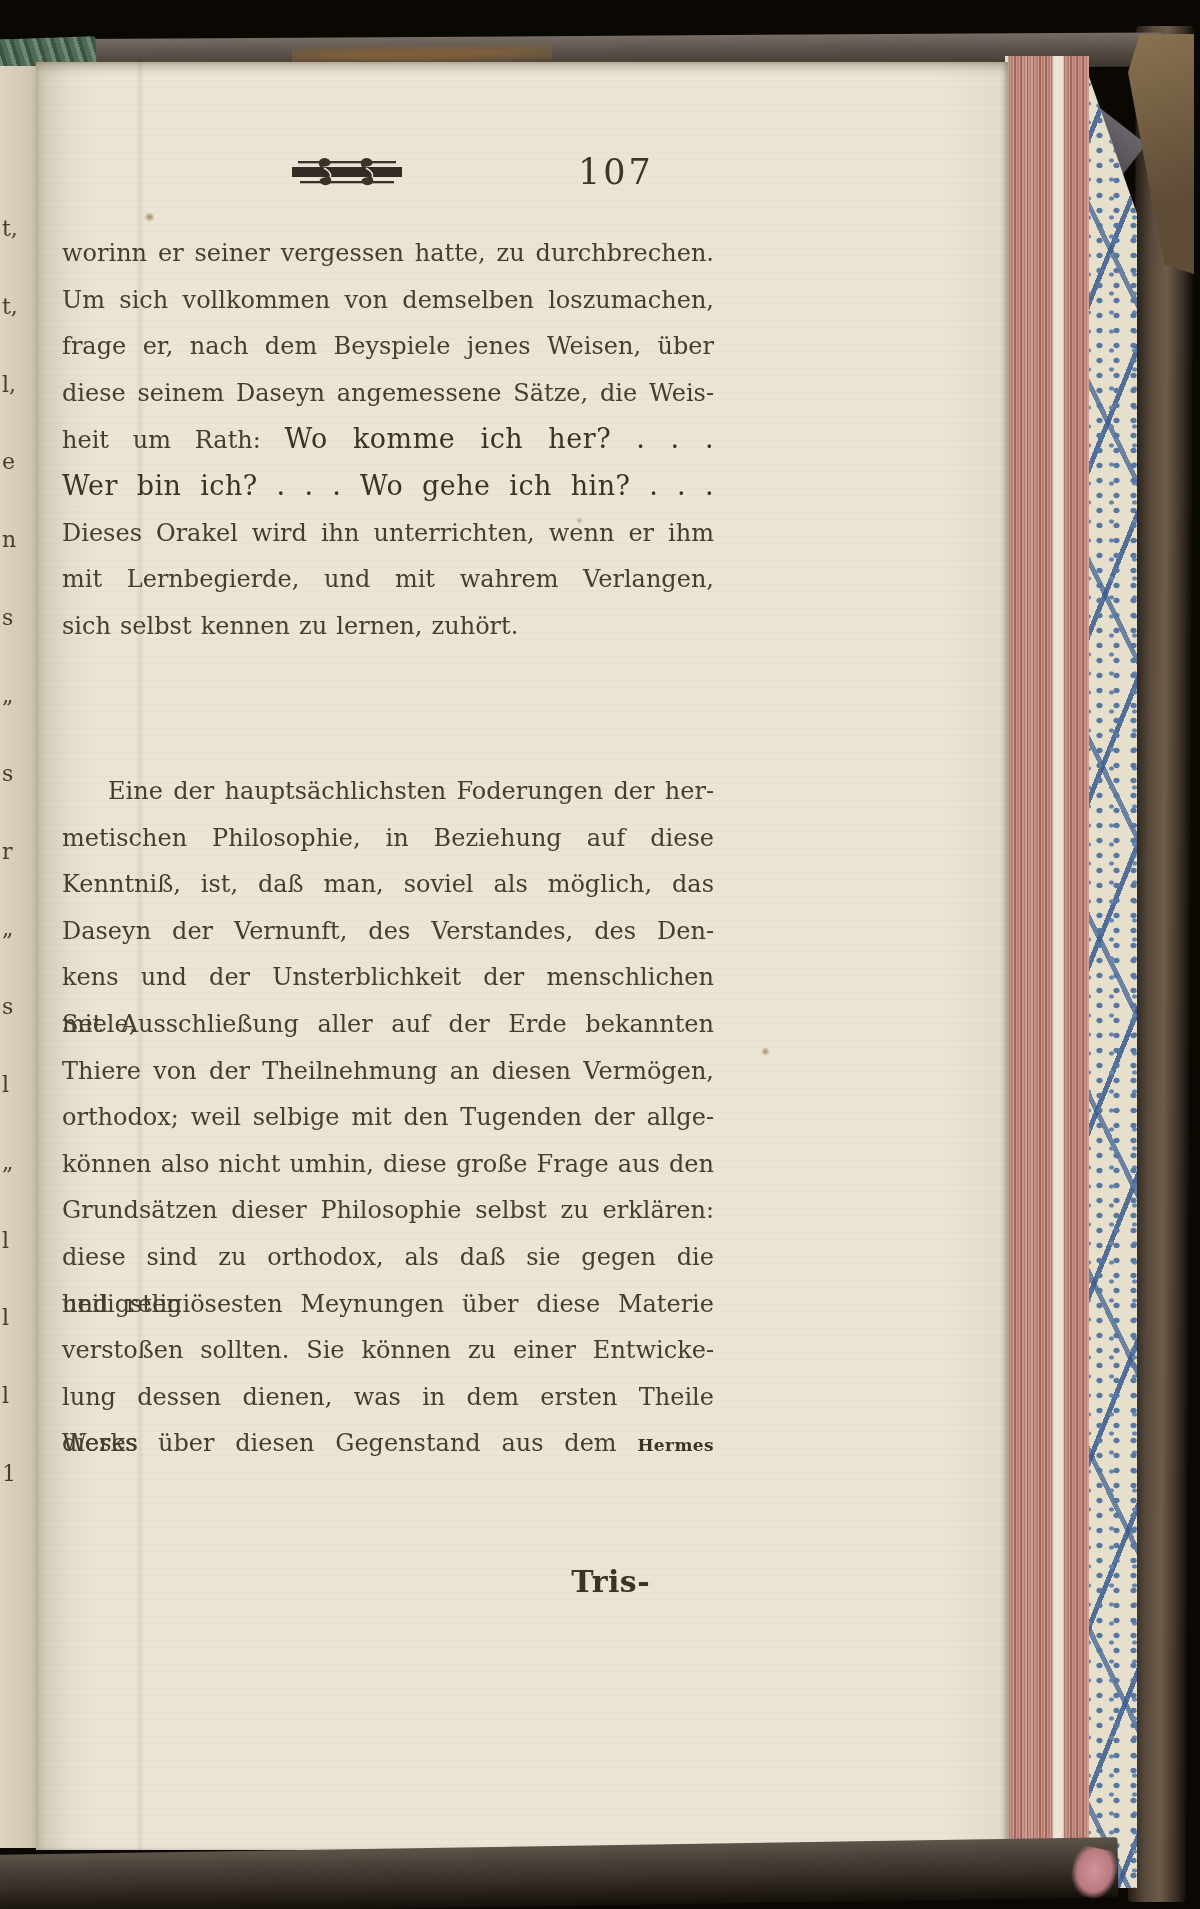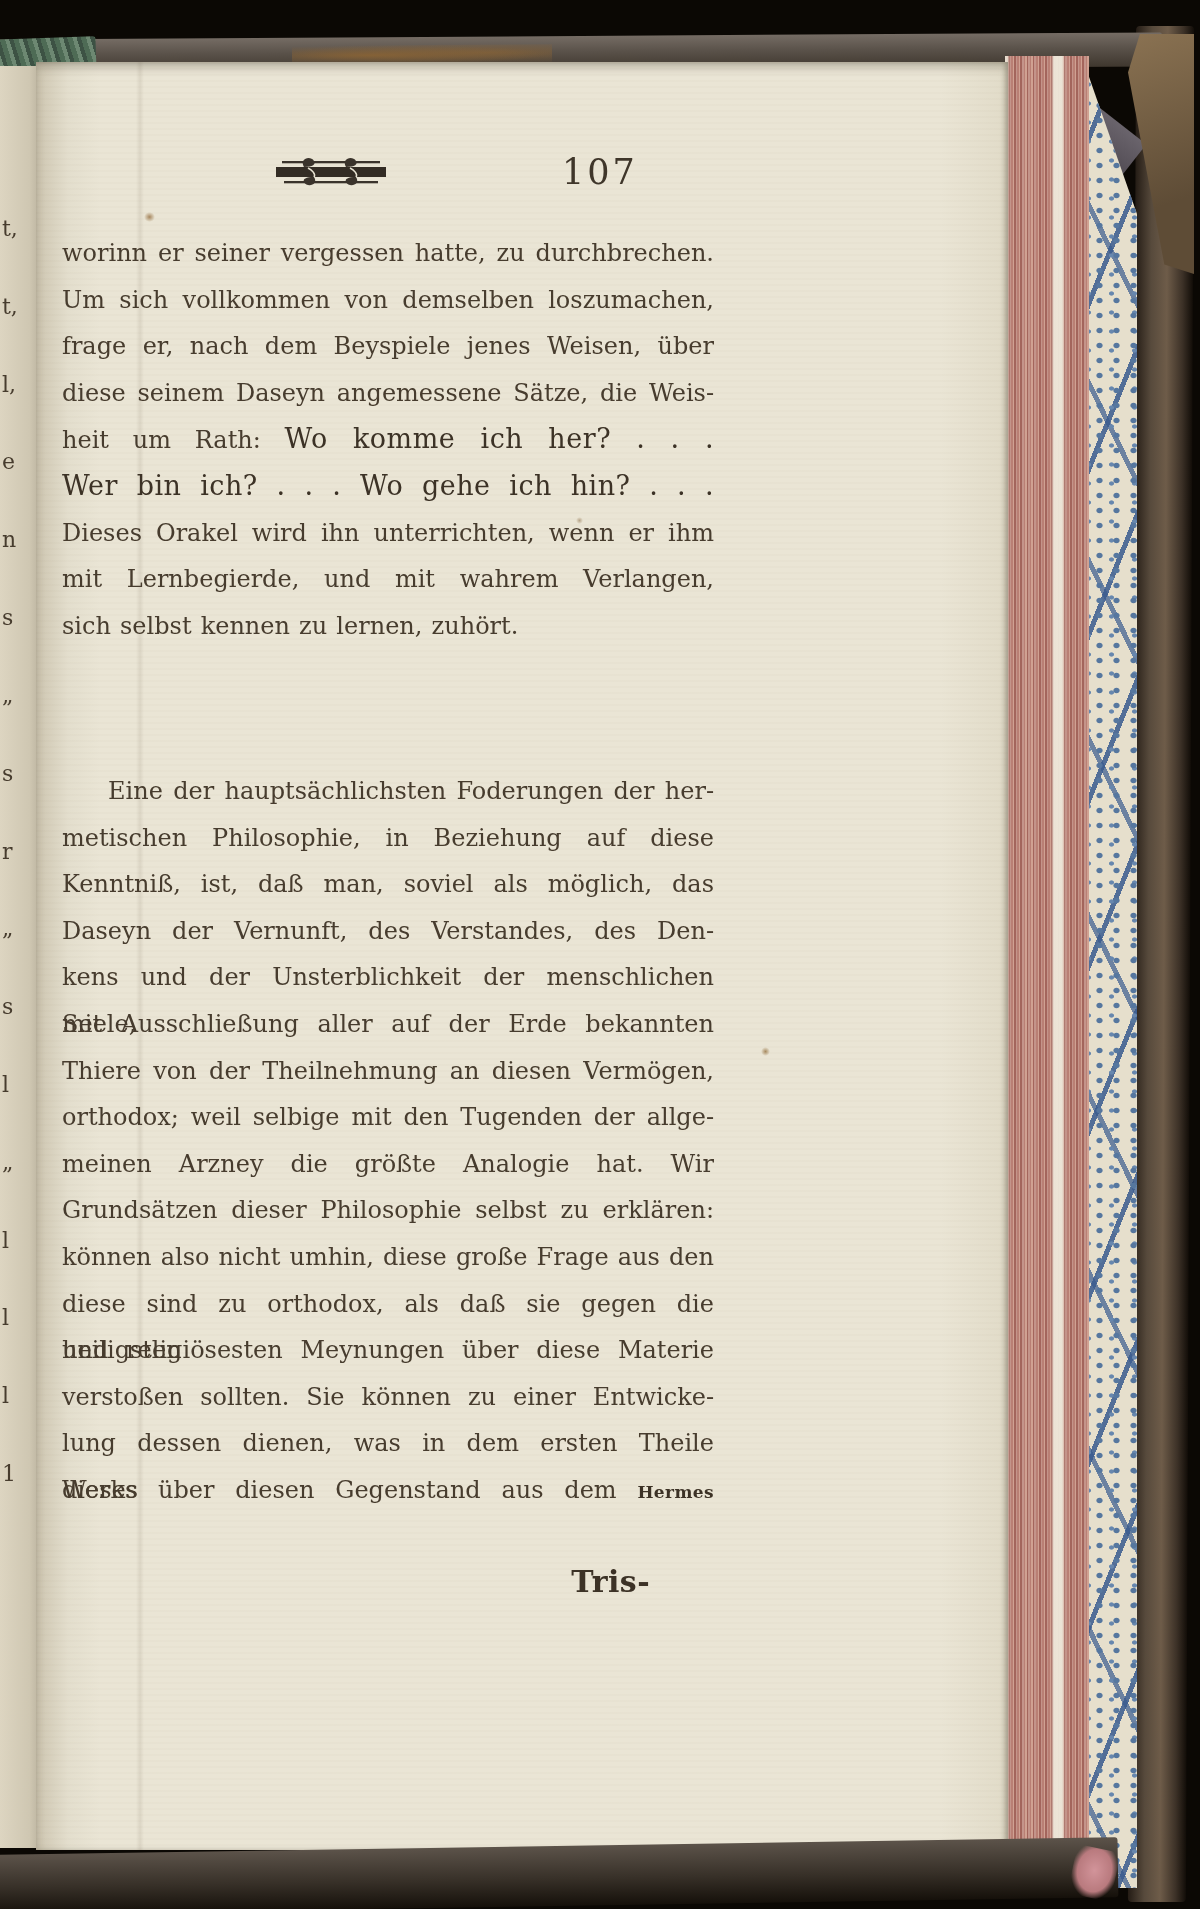--- a/index.html
+++ b/index.html
@@ -68,21 +68,21 @@
     box-shadow:inset 0 6px 8px rgba(60,50,35,.25), inset -3px 0 4px rgba(60,50,35,.25);}
   .crease{position:absolute;left:100px;top:0;width:8px;height:100%;
     background:linear-gradient(90deg,transparent,rgba(90,75,55,.10) 50%,transparent);}
   .stain{position:absolute;border-radius:50%;}
   .stain.s1{left:108px;top:150px;width:11px;height:10px;background:radial-gradient(#a5855c,transparent 70%);}
   .stain.s2{left:725px;top:985px;width:9px;height:9px;background:radial-gradient(#a08softly,transparent 70%);background:radial-gradient(#a78a60,transparent 70%);}
   .stain.s3{left:540px;top:455px;width:7px;height:7px;background:radial-gradient(rgba(140,110,70,.55),transparent 70%);}
 
   .content{position:absolute;left:26px;top:0;width:652px;height:100%;color:#463b2d;}
 
-  .pg-header{position:absolute;left:0;top:90px;width:100%;height:44px;}
+  .pg-header{position:absolute;left:16px;top:90px;width:100%;height:44px;}
   .ornament{position:absolute;left:208px;top:2px;width:122px;height:36px;}
   .page-number{position:absolute;left:500px;top:0;width:140px;
     font-size:35px;letter-spacing:3px;color:#3f362a;}
 
   .para{position:absolute;left:0;width:652px;}
   .p1{top:168px;}
   .p2{top:706px;}
   .p2 .line:first-child{text-indent:46px;}
 
   .line{font-size:24px;line-height:46.6px;height:46.6px;
@@ -171,23 +171,22 @@
 
       <div class="para p2">
           <div class="line"><span class="seg">Eine der hauptsächlichsten Foderungen der her-</span></div>
           <div class="line"><span class="seg">metischen Philosophie, in Beziehung auf diese</span></div>
           <div class="line"><span class="seg">Kenntniß, ist, daß man, soviel als möglich, das</span></div>
           <div class="line"><span class="seg">Daseyn der Vernunft, des Verstandes, des Den-</span></div>
           <div class="line"><span class="seg">kens und der Unsterblichkeit der menschlichen Seele,</span></div>
           <div class="line"><span class="seg">mit Ausschließung aller auf der Erde bekannten</span></div>
           <div class="line"><span class="seg">Thiere von der Theilnehmung an diesen Vermögen,</span></div>
           <div class="line"><span class="seg">orthodox; weil selbige mit den Tugenden der allge-</span></div>
-          <div class="line"><span class="seg">meinen Arzney die größte Analogie hat.  Wir</span></div>
+          <div class="line"><span class="seg">können also nicht umhin, diese große Frage aus den</span></div>
           <div class="line"><span class="seg">Grundsätzen dieser Philosophie selbst zu erklären:</span></div>
-          <div class="line"><span class="seg">können also nicht umhin, diese große Frage aus den</span></div>
           <div class="line"><span class="seg">diese sind zu orthodox, als daß sie gegen die heiligsten</span></div>
           <div class="line"><span class="seg">und religiösesten Meynungen über diese Materie</span></div>
           <div class="line"><span class="seg">verstoßen sollten.  Sie können zu einer Entwicke-</span></div>
           <div class="line"><span class="seg">lung dessen dienen, was in dem ersten Theile dieses</span></div>
           <div class="line"><span class="seg">Werks über diesen Gegenstand aus dem </span><span class="schwab">Hermes</span></div>
         </div>
 
       <div class="catchword">
         <span>Tris-</span>
       </div>

